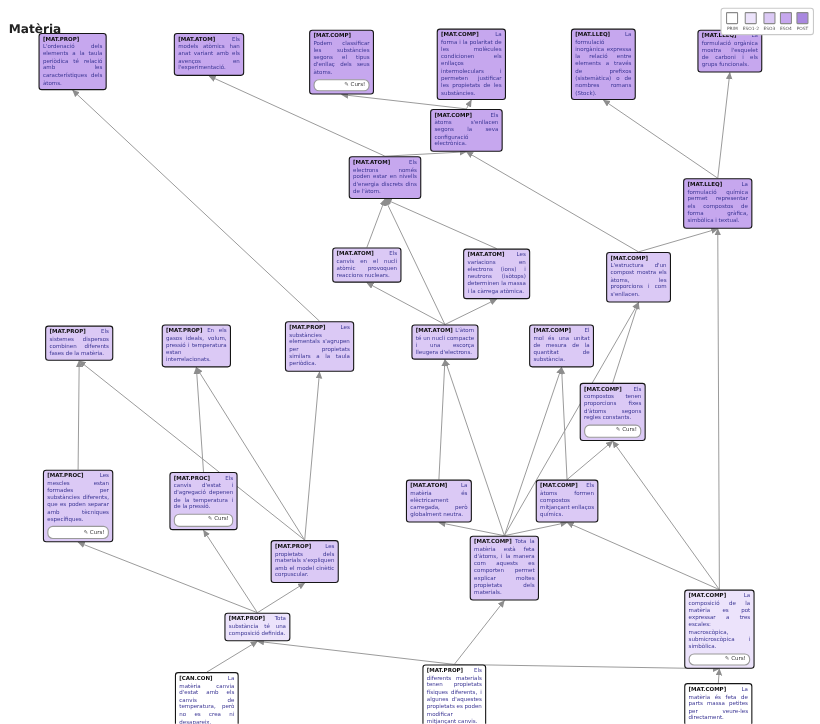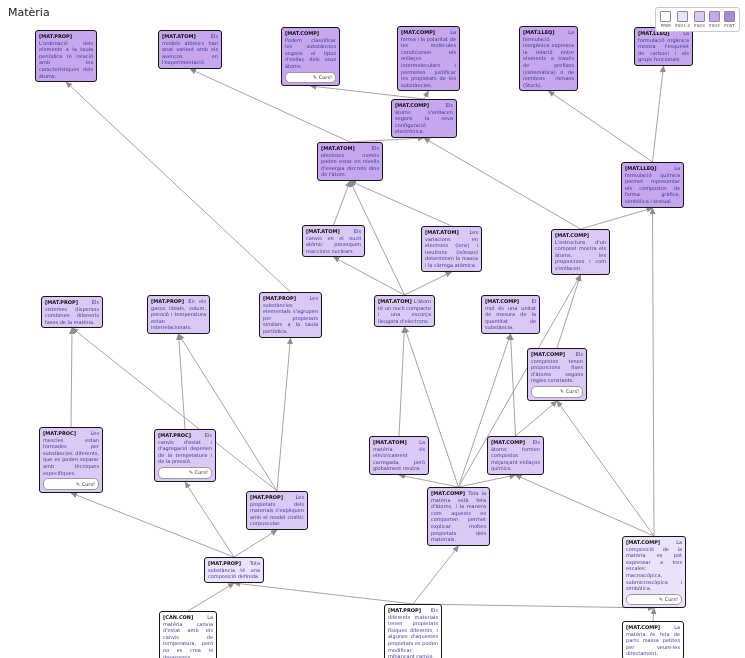--- a/index.html
+++ b/index.html
@@ -3,21 +3,21 @@
 <meta charset="utf-8">
 <style>
   html,body{margin:0;padding:0;}
   body{
     width:745px;height:658px;background:#ffffff;overflow:hidden;
     font-family:"DejaVu Sans", sans-serif;position:relative;
   }
   #map{position:absolute;left:0;top:0;width:745px;height:658px;}
   #edges{position:absolute;left:0;top:0;width:745px;height:658px;z-index:0;}
   .page-title{
-    position:absolute;left:8px;top:6px;font-size:11px;font-weight:normal;color:#222;z-index:2;text-align:center;
+    position:absolute;left:8px;top:20px;font-size:11px;font-weight:bold;color:#222;z-index:2;text-align:center;
   }
   .legend{
     position:absolute;right:5px;top:7px;z-index:3;background:#fff;border:1px solid #c9c9c9;
     border-radius:3px;padding:3px 4px;display:flex;gap:4px;
   }
   .legend-item{display:flex;flex-direction:column;align-items:center;gap:1px;}
   .legend-swatch{width:9px;height:9px;border:1px solid #8a8a8a;border-radius:1px;}
   .legend-label{font-size:4px;color:#555;}
   .sw-prim{background:#ffffff;}
   .sw-eso12{background:#ece3fb;}

